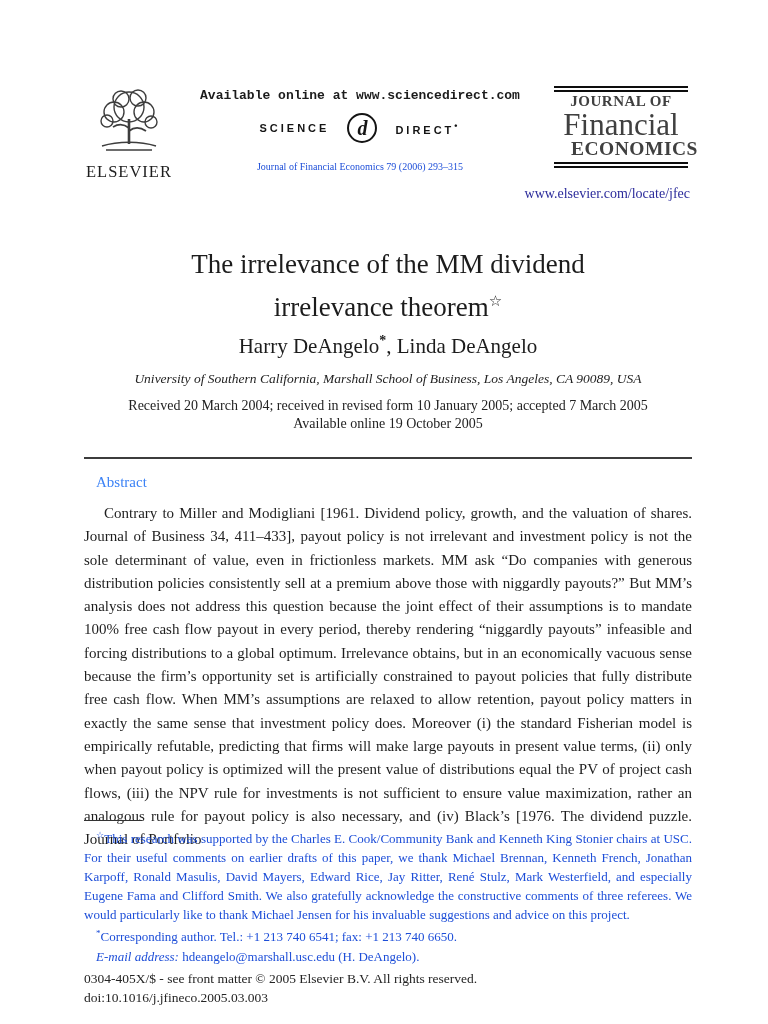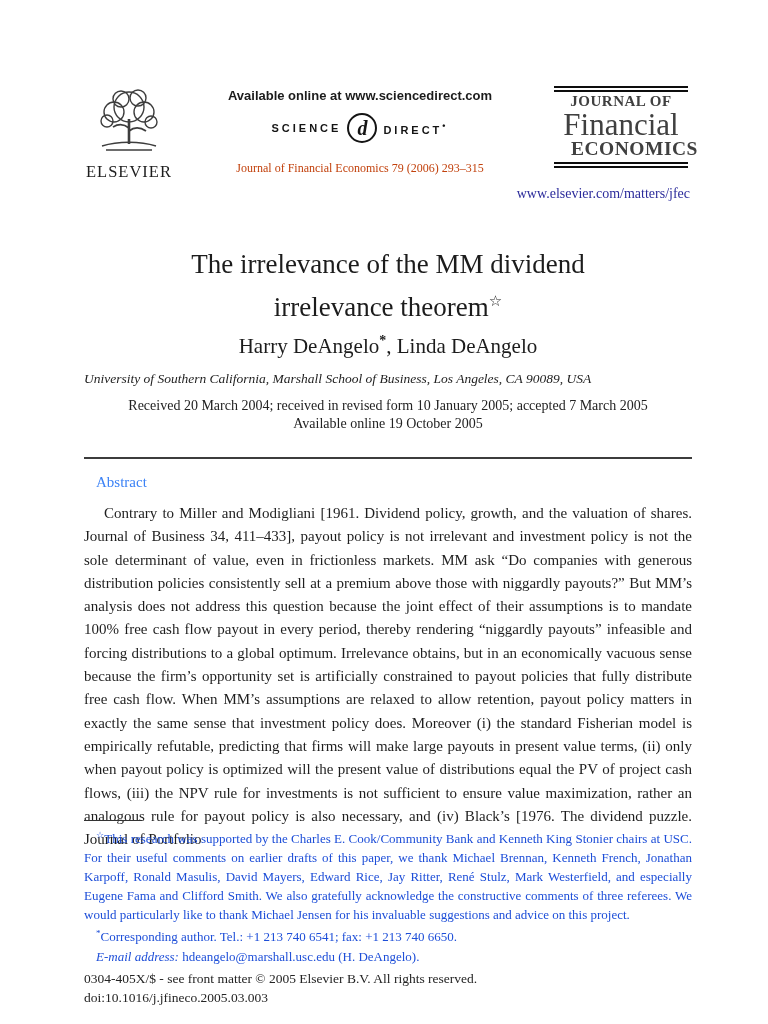--- a/index.html
+++ b/index.html
@@ -6,44 +6,44 @@
   .page{
     position:relative;width:768px;height:1024px;margin:0 auto;
     background:#ffffff;color:#222;
     font-family:"Liberation Serif", serif;
     overflow:hidden;
   }
   
   .elsevier-logo{position:absolute;left:86px;top:86px;width:86px;text-align:center;}
   .elsevier-word{font-size:16.5px;letter-spacing:1px;color:#1d1d1d;margin-top:2px;}
   .hdr-center{position:absolute;left:200px;top:88px;width:320px;text-align:center;}
-  .avail{font-family:Liberation Sans, sans-serif;font-size:13px;font-weight:600;color:#1b1b1b;}
-  .sd-logo{margin-top:10px;display:flex;align-items:center;justify-content:center;gap:6px;}
+  .avail{font-family:Liberation Mono, monospace;font-size:13px;font-weight:600;color:#1b1b1b;}
+  .sd-logo{margin-top:10px;display:flex;align-items:center;justify-content:center;gap:18px;}
   .sd-word{font-family:"Liberation Sans", sans-serif;font-weight:700;font-size:11px;letter-spacing:3px;color:#141414;}
   .sd-d{display:inline-flex;width:26px;height:26px;border:2.2px solid #141414;border-radius:50%;
         align-items:center;justify-content:center;font-family:"Liberation Serif",serif;
         font-style:italic;font-weight:700;font-size:20px;color:#141414;line-height:1;}
   .sd-bullet{font-size:9px;vertical-align:super;}
-  .jrnl-cite{position:absolute;left:200px;top:161px;width:320px;text-align:center;font-size:12px;color:#c2410c;}
+  .jrnl-cite{position:absolute;left:200px;top:161px;width:320px;text-align:center;font-size:10px;color:#1d4ed8;}
   .jfe-box{position:absolute;left:554px;top:86px;width:134px;
            border-top:6px double #0d0d0d;border-bottom:6px double #0d0d0d;
            padding:2px 0 3px 0;text-align:center;color:#404040;}
   .jfe-l1{font-size:15px;font-weight:700;letter-spacing:0.5px;line-height:1.05;}
   .jfe-l2{font-size:31px;font-weight:400;line-height:0.95;}
   .jfe-l3{font-size:19.5px;font-weight:700;letter-spacing:0.5px;line-height:1.0;margin-left:17px;}
   .locate{position:absolute;left:420px;top:186px;width:270px;text-align:right;
           font-size:14px;color:#2b2b9b;text-decoration:none;}
   
   .title{position:absolute;left:84px;top:246px;width:608px;text-align:center;
          font-size:27px;line-height:37px;color:#1c1c1c;}
   .title sup{font-size:15px;}
   .authors{position:absolute;left:84px;top:333px;width:608px;text-align:center;
            font-size:21px;color:#1c1c1c;}
   .authors sup{font-size:14px;font-weight:700;}
-  .affil{position:absolute;left:84px;top:371px;width:608px;text-align:left;
+  .affil{position:absolute;left:84px;top:371px;width:608px;text-align:center;
          font-style:italic;font-size:13.5px;color:#222;}
   .history{position:absolute;left:84px;top:397px;width:608px;text-align:center;
            font-size:14px;line-height:18px;color:#222;}
   
   .rule{position:absolute;left:84px;top:457px;width:608px;border-top:2px solid #3c3c3c;}
   .abs-head{position:absolute;left:96px;top:474px;font-size:15px;font-weight:400;color:#3b82f6;}
   .abs-text{position:absolute;left:84px;top:502px;width:608px;
             font-size:15px;line-height:23.3px;text-align:justify;color:#1e1e1e;}
   .abs-text .indent{display:inline-block;width:20px;}
   
@@ -93,21 +93,21 @@
   </div>
 
   <div class="jrnl-cite">Journal of Financial Economics 79 (2006) 293–315</div>
 
   <div class="jfe-box">
     <div class="jfe-l1">JOURNAL OF</div>
     <div class="jfe-l2">Financial</div>
     <div class="jfe-l3">ECONOMICS</div>
   </div>
 
-  <a class="locate" href="#">www.elsevier.com/matters/jfec</a>
+  <a class="locate" href="#">www.elsevier.com/locate/jfec</a>
 
   <div class="title">
     <span>The irrelevance of the MM dividend</span><br>
     <span>irrelevance theorem</span><sup>☆</sup>
   </div>
 
   <div class="authors">
     <span>Harry DeAngelo</span><sup>*</sup><span>, Linda DeAngelo</span>
   </div>
 

